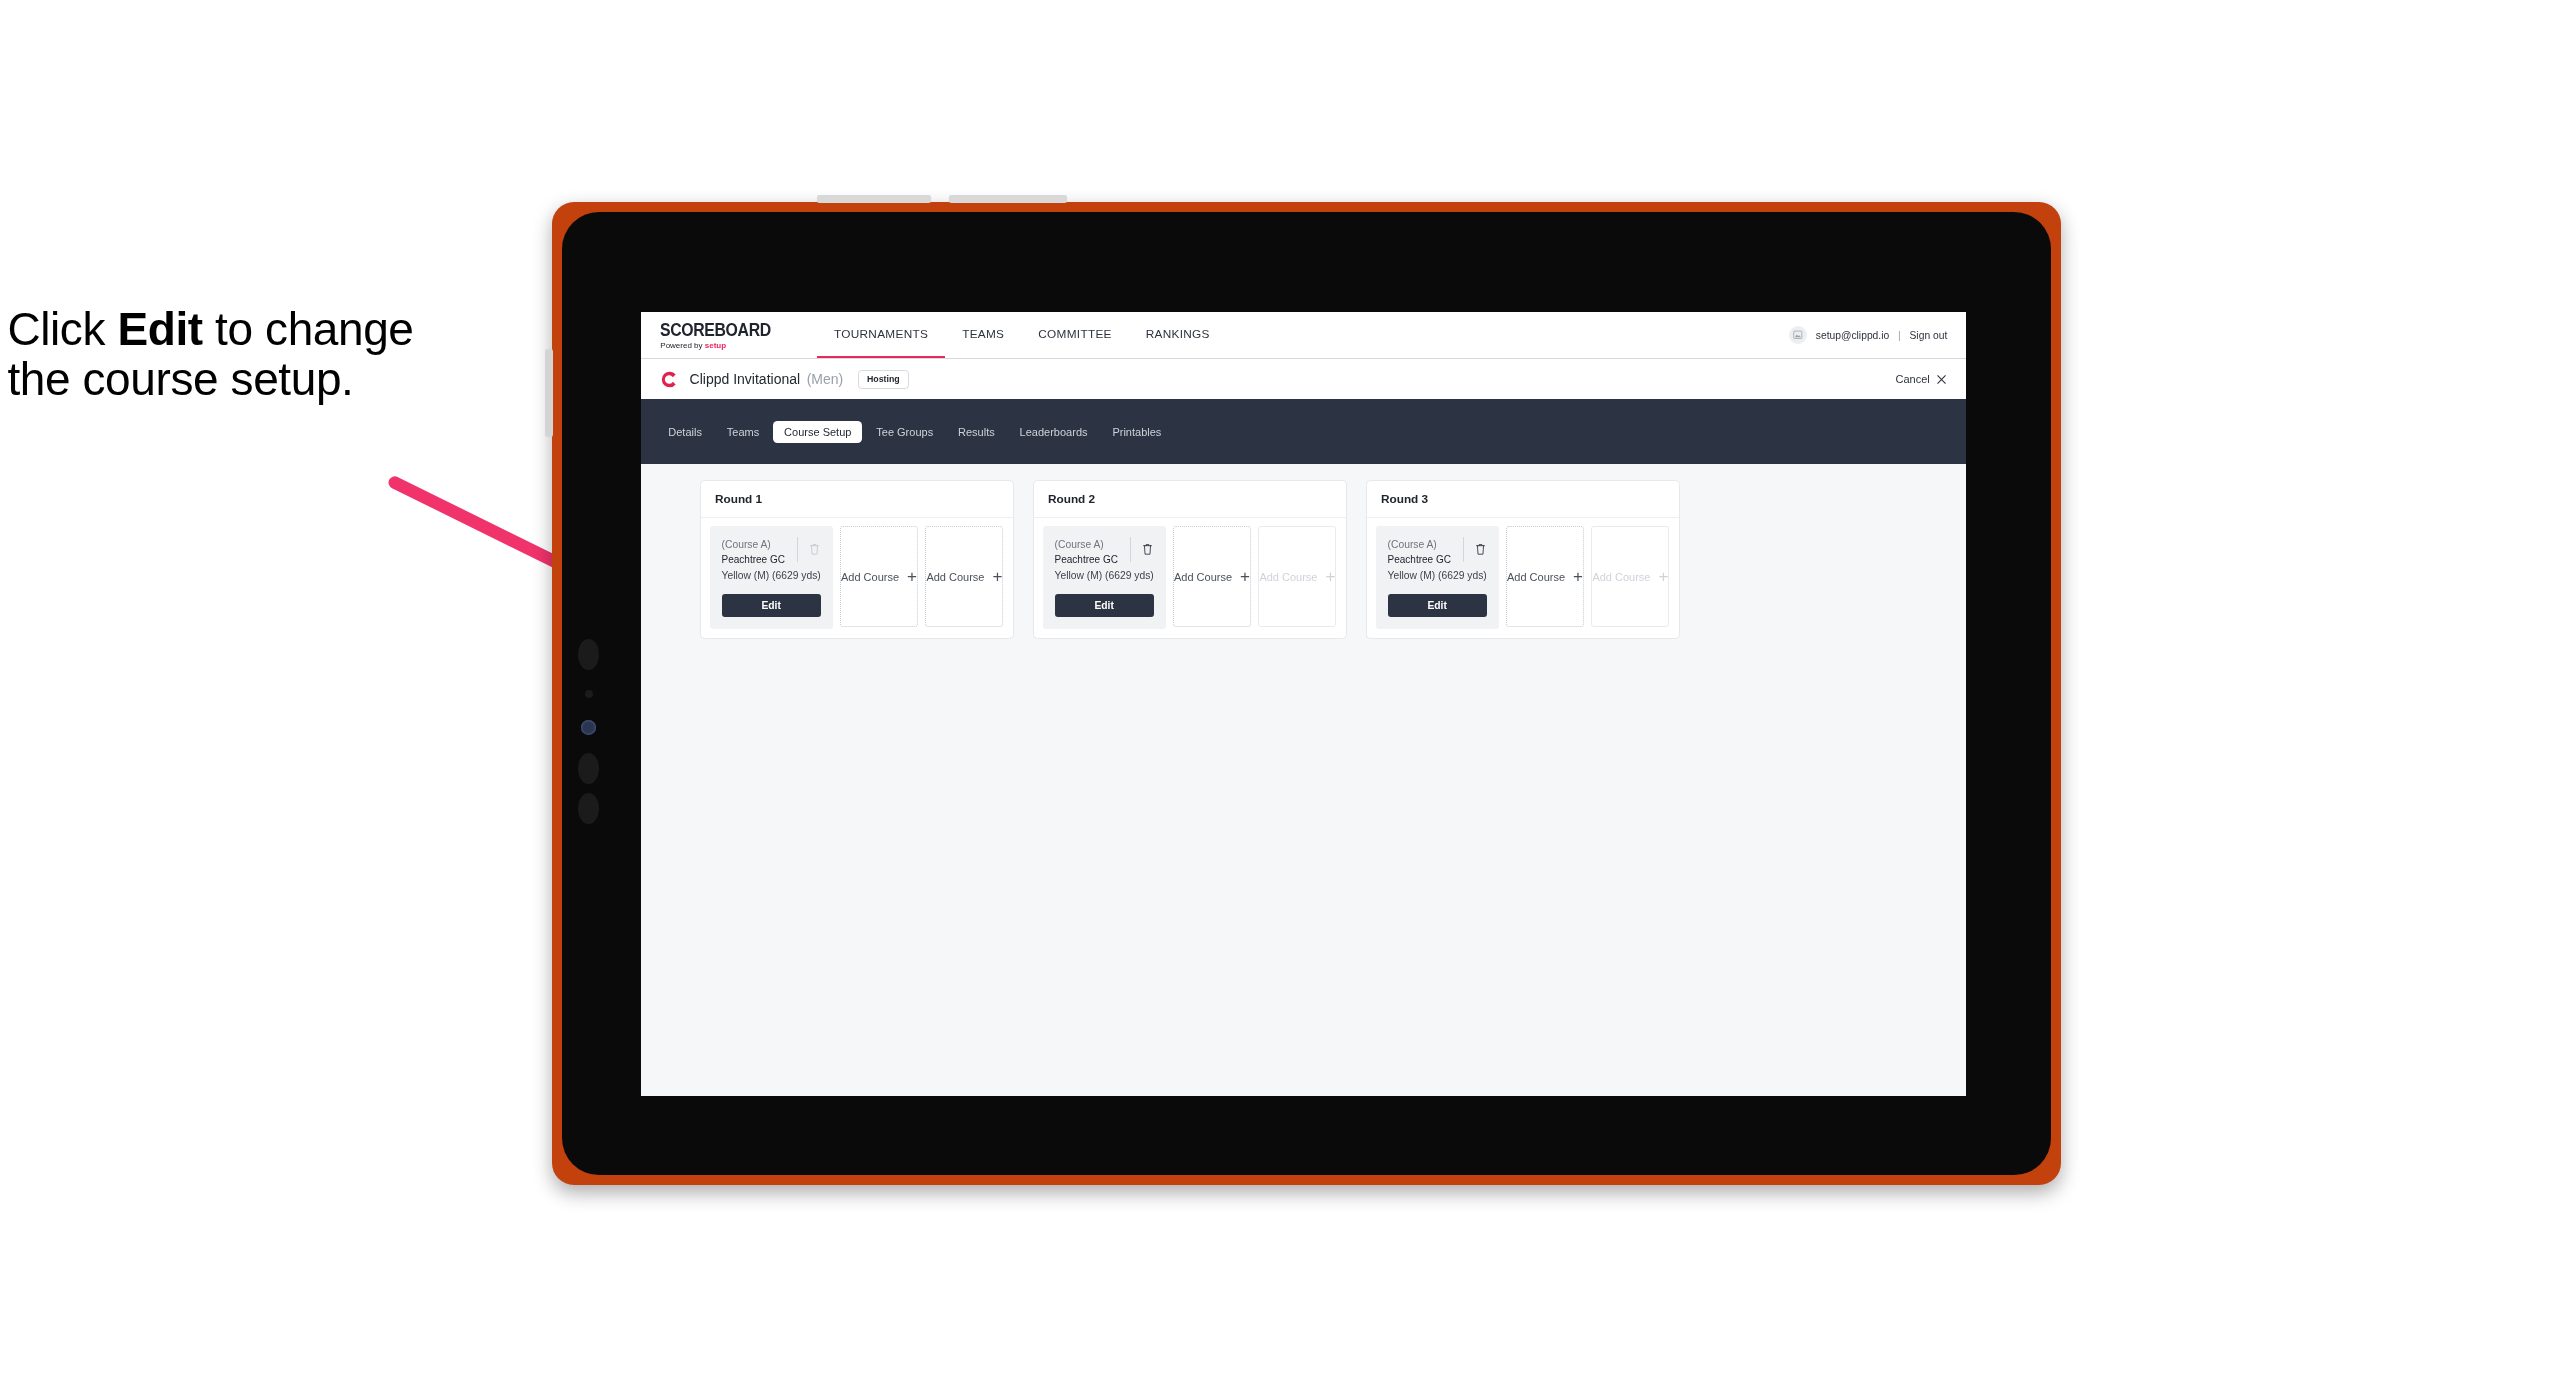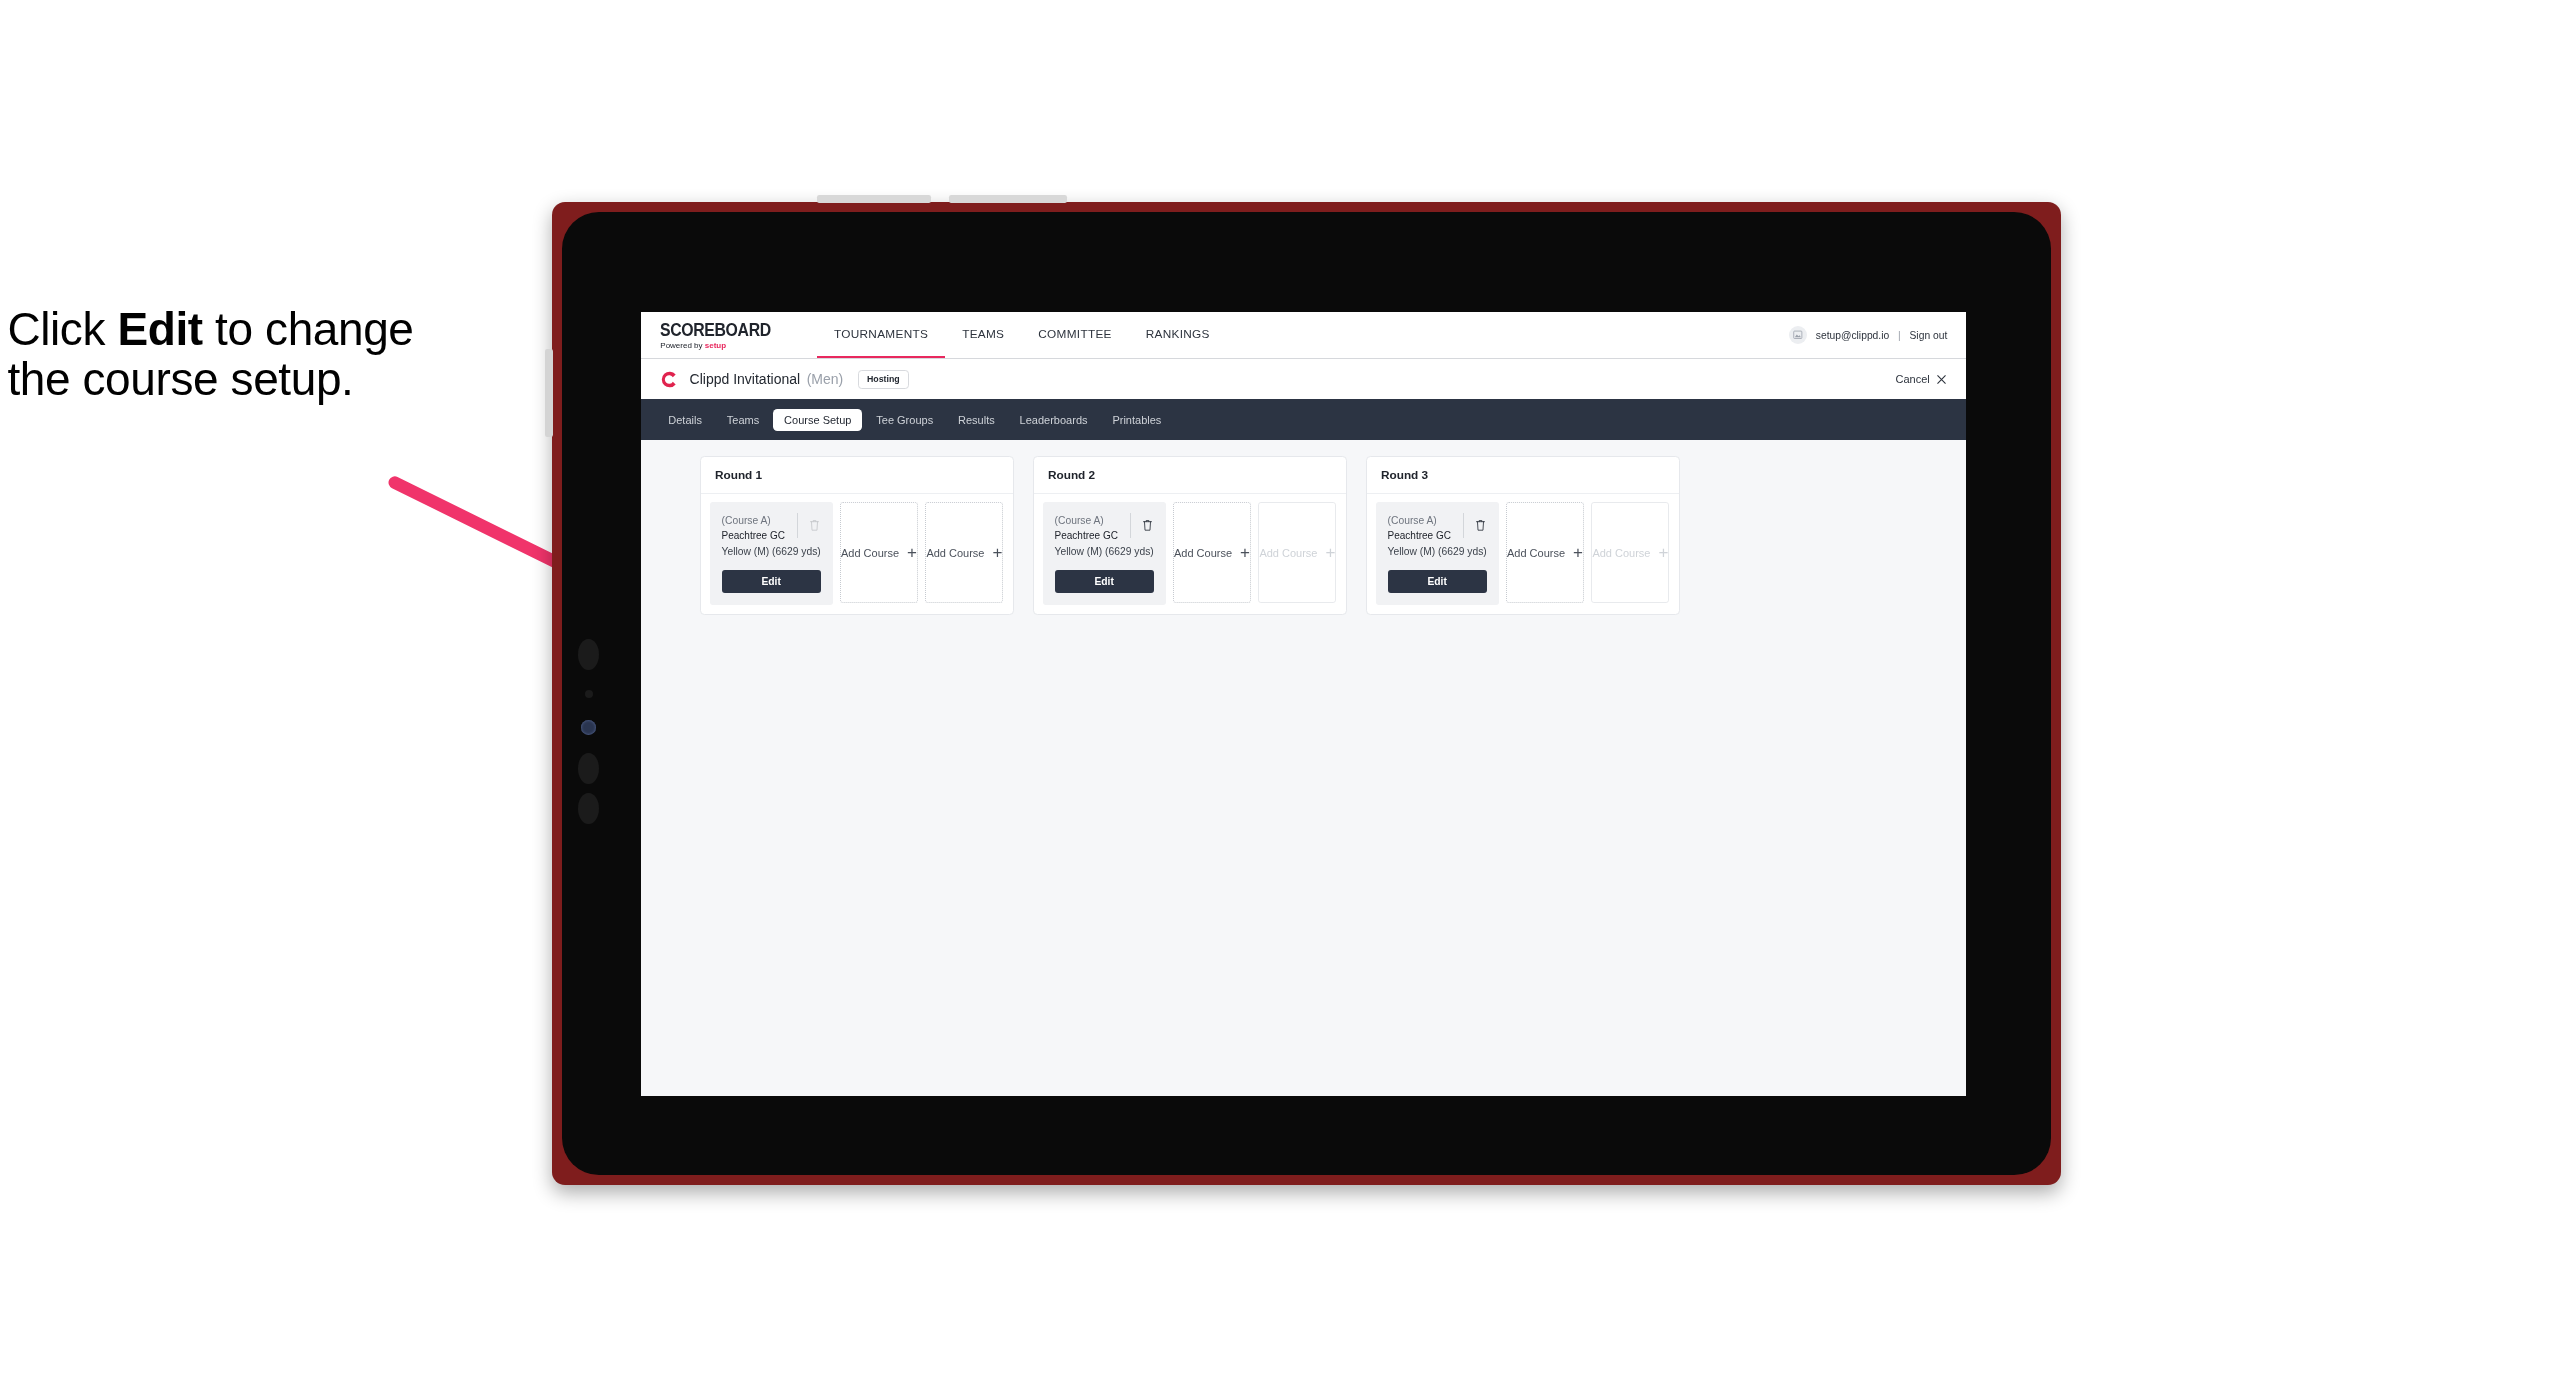--- a/index.html
+++ b/index.html
@@ -38,22 +38,22 @@
     pointer-events: none;
   }
 
   
   #tablet {
     position: absolute;
     left: 552px;
     top: 202px;
     width: 1509px;
     height: 983px;
-    background: #7f1d1d;
-    border-radius: 13px;
+    background: #c2410c;
+    border-radius: 22px;
     box-shadow: 0 7.4px 19px rgba(0,0,0,0.32);
   }
   #tablet-screen {
     position: absolute;
     left: 10.3px;
     top: 10.3px;
     right: 10.3px;
     bottom: 10.3px;
     background: #0a0a0a;
     border-radius: 37px;
@@ -226,21 +226,21 @@
   }
   #cancel-label { font-size: 11px; color: #2d333d; }
   #cancel-x { font-size: 12.5px; color: #2d333d; line-height: 1; }
 
   
   #tabstrip {
     height: 33px;
     background: #2c3443;
     display: flex;
     align-items: center;
-    padding: 4px 16px;
+    padding: 16px 16px;
     gap: 2.9px;
   }
   .tab {
     font-size: 11px;
     color: #ced2d8;
     padding: 5.2px 11px;
     border-radius: 4.4px;
     cursor: pointer;
     white-space: nowrap;
   }

